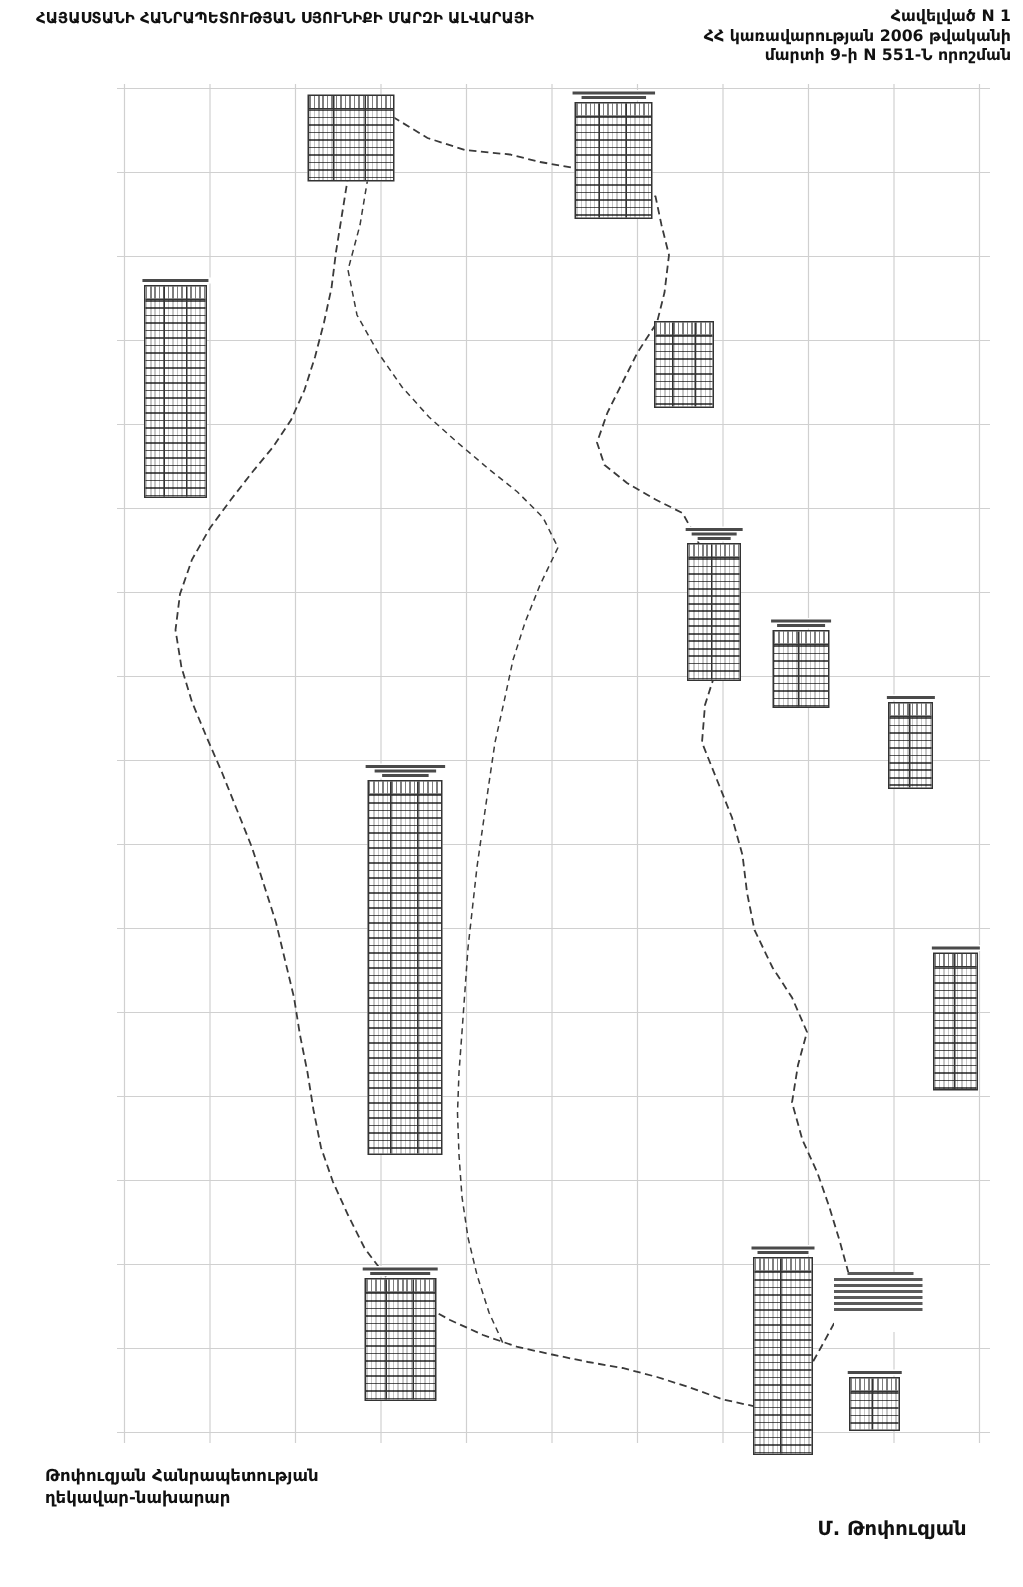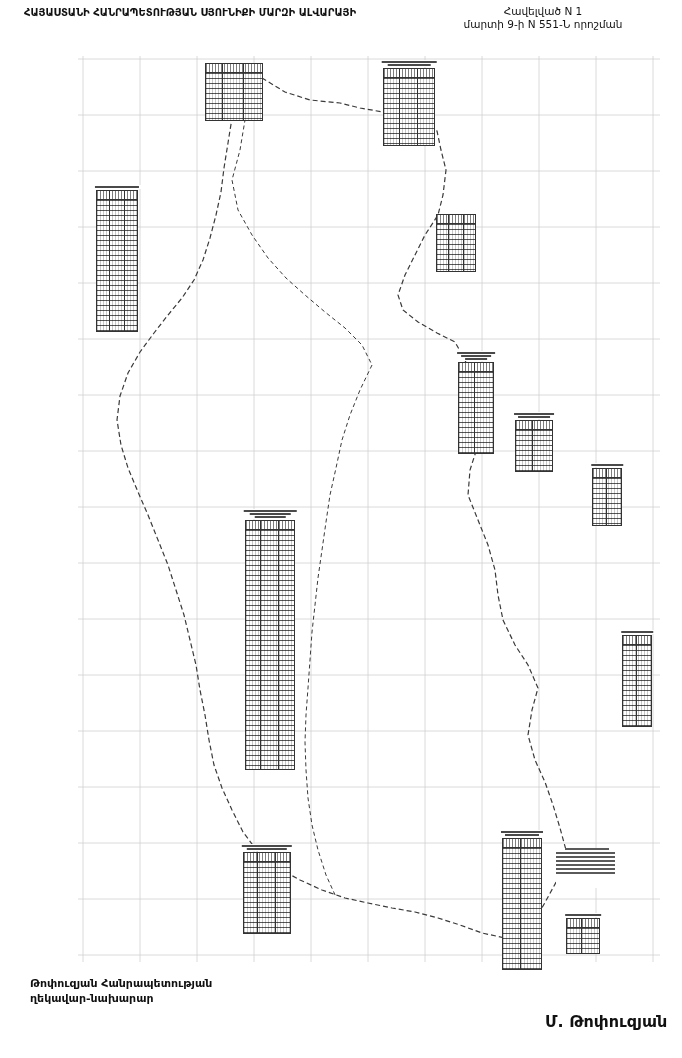--- a/index.html
+++ b/index.html
@@ -7,30 +7,30 @@
     position:relative;width:682px;height:1058px;background:#ffffff;
     font-family:"DejaVu Sans",sans-serif;overflow:hidden;margin:0 auto;
   }
   
   .title-left{
     position:absolute;left:6px;top:6px;width:368px;
     font-size:10px;font-weight:bold;text-align:center;line-height:13px;color:#111;
   }
   .annex-right{
     position:absolute;left:412px;top:5px;width:262px;
-    font-size:10.5px;font-weight:normal;text-align:center;line-height:13px;color:#111;
+    font-size:10.5px;font-weight:bold;text-align:right;line-height:13px;color:#111;
   }
   
   .sig-left{
     position:absolute;left:30px;top:976px;
     font-size:11px;font-weight:bold;line-height:15px;color:#111;
   }
   .sig-name{
     position:absolute;left:545px;top:1012px;
-    font-size:16px;font-weight:bold;color:#111;
+    font-size:13px;font-weight:bold;color:#111;
   }
   
   #map-svg{position:absolute;left:0;top:0;z-index:1;}
   #tables-layer{position:absolute;left:0;top:0;width:682px;height:1058px;z-index:2;pointer-events:none;}
   
   .mtable{position:absolute;border:1px solid #333;background:#fff;box-sizing:border-box;}
   .mtable-label{
     position:absolute;bottom:100%;left:50%;transform:translateX(-50%);
     margin-bottom:2px;display:flex;flex-direction:column;gap:1px;align-items:center;
     background:#fff;padding:1px 2px;
@@ -54,20 +54,21 @@
 <body>
 
 <div class="page">
 
   <div class="title-left">
     <div>ՀԱՅԱՍՏԱՆԻ ՀԱՆՐԱՊԵՏՈՒԹՅԱՆ ՍՅՈՒՆԻՔԻ ՄԱՐԶԻ ԱԼՎԱՐԱՅԻ</div>
   </div>
 
   <div class="annex-right">
     <div>Հավելված N 1</div>
+    <div>ՀՀ կառավարության 2006 թվականի</div>
     <div>մարտի 9-ի  N 551-Ն որոշման</div>
   </div>
 
   <svg id="map-svg" width="682" height="1058">
       <line x1="83" y1="56" x2="83" y2="962" stroke="#d0d0d0" stroke-width="0.8"></line>
       <line x1="140" y1="56" x2="140" y2="962" stroke="#d0d0d0" stroke-width="0.8"></line>
       <line x1="197" y1="56" x2="197" y2="962" stroke="#d0d0d0" stroke-width="0.8"></line>
       <line x1="254" y1="56" x2="254" y2="962" stroke="#d0d0d0" stroke-width="0.8"></line>
       <line x1="311" y1="56" x2="311" y2="962" stroke="#d0d0d0" stroke-width="0.8"></line>
       <line x1="368" y1="56" x2="368" y2="962" stroke="#d0d0d0" stroke-width="0.8"></line>

